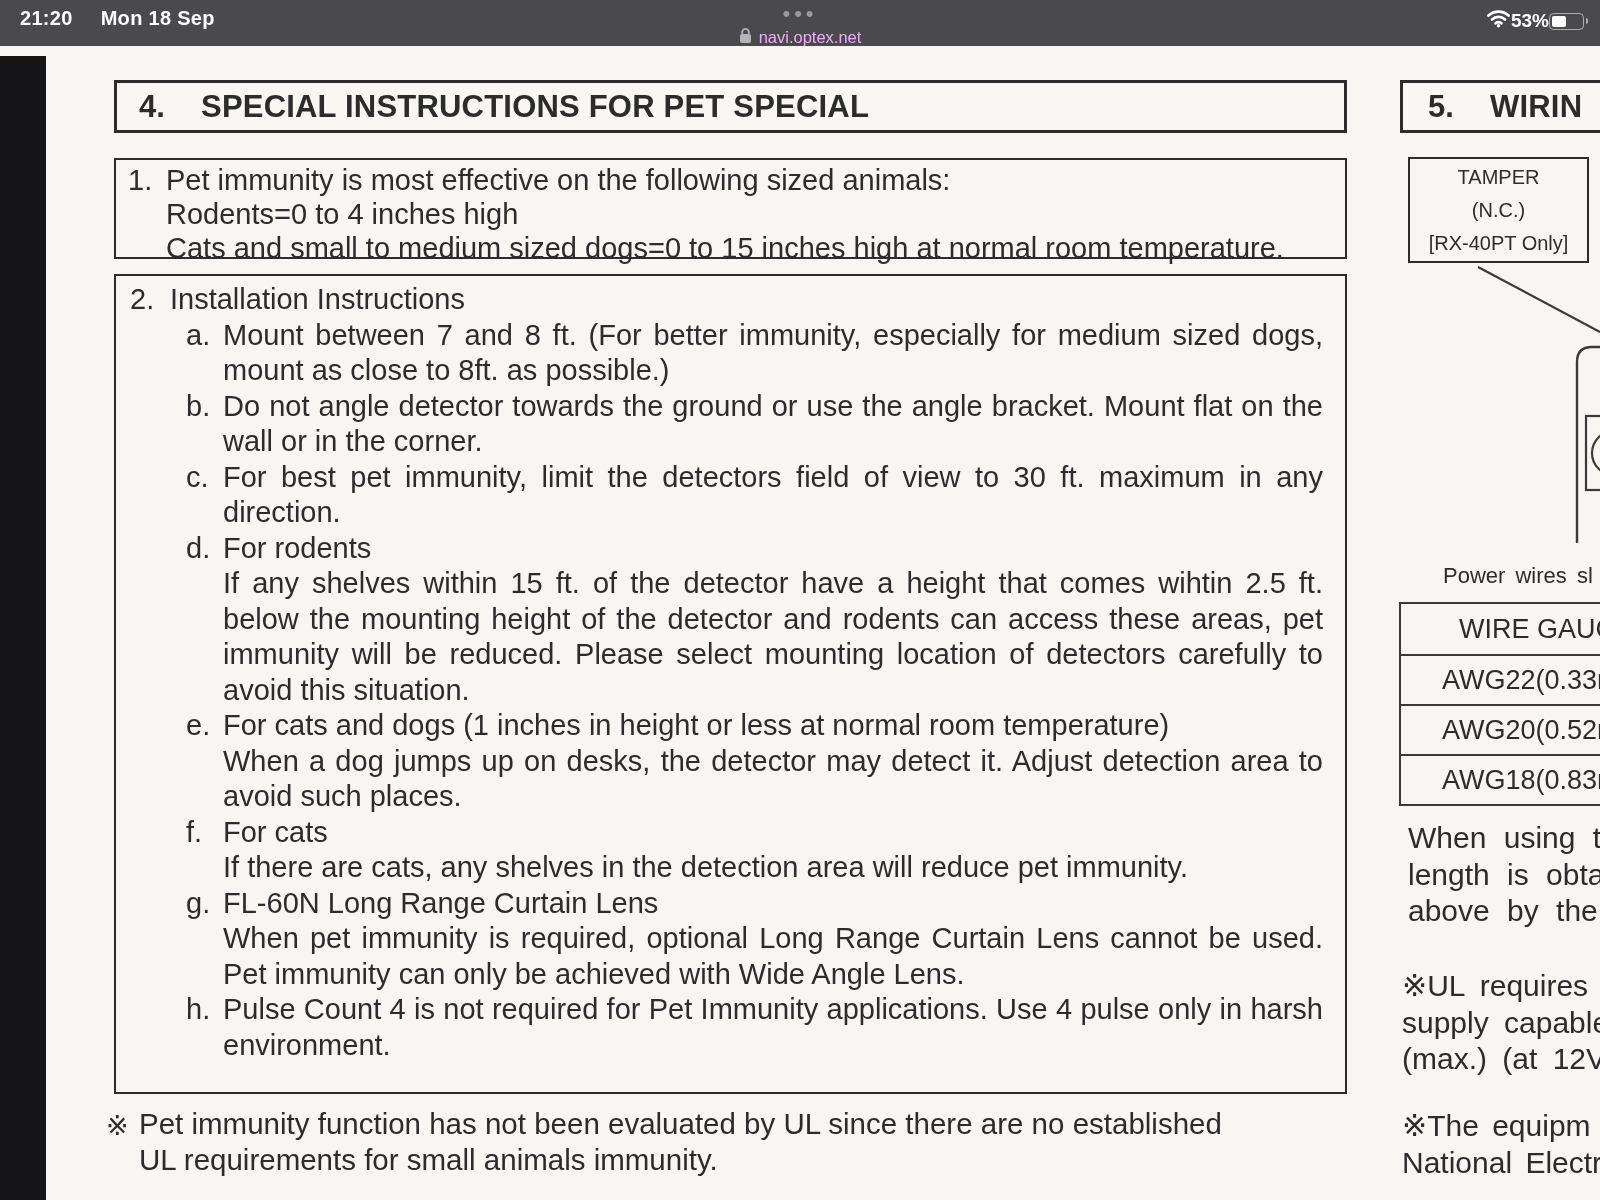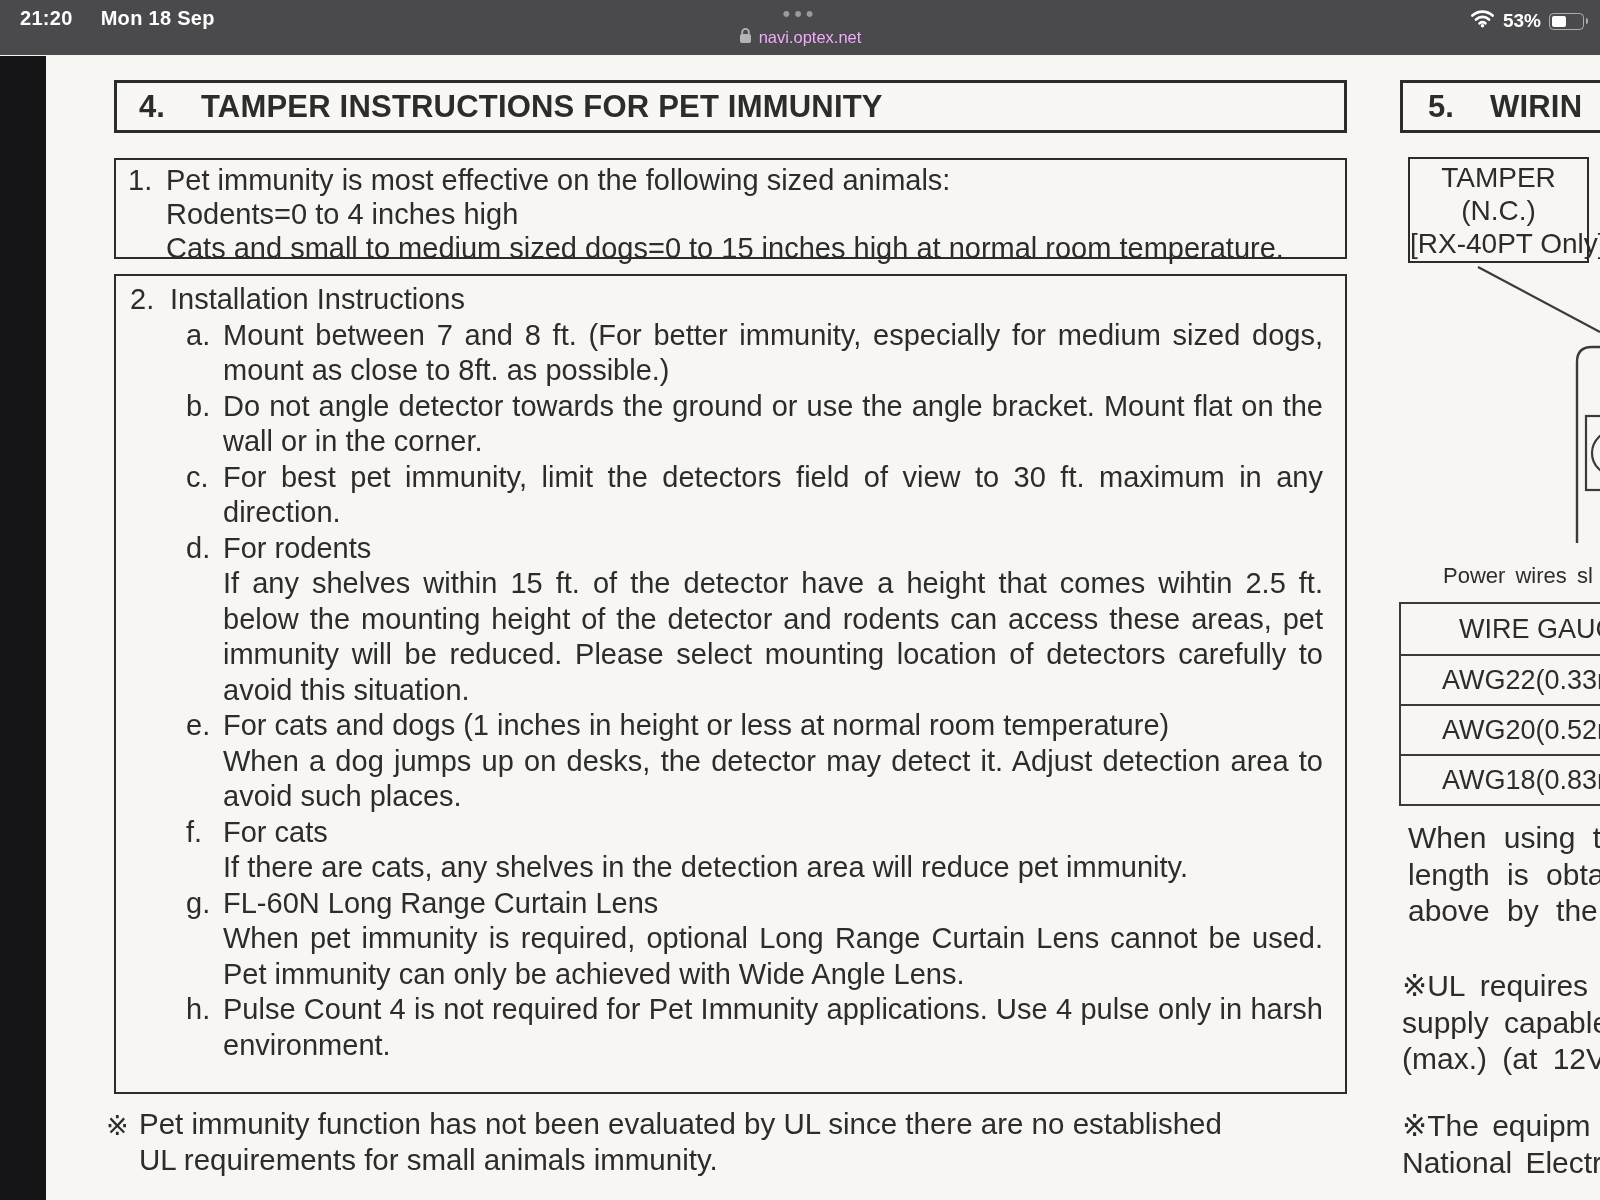--- a/index.html
+++ b/index.html
@@ -1,25 +1,25 @@
 <!DOCTYPE html>
 <html><head>
 <meta charset="utf-8">
 <style>
   html,body{margin:0;padding:0;background:#000;}
   .screen{position:relative;width:1600px;height:1200px;overflow:hidden;background:#f7f6f3;
           font-family:"Liberation Sans","DejaVu Sans",sans-serif;color:#2c2c2c;}
 
   
-  .statusbar{position:absolute;left:0;top:0;width:1600px;height:55px;background:#4a494c;color:#fff;}
+  .statusbar{position:absolute;left:0;top:0;width:1600px;height:46px;background:#4a494c;color:#fff;}
   .sb-left{position:absolute;left:20px;top:7px;display:flex;gap:28px;font-size:20px;font-weight:600;letter-spacing:.3px;}
   .sb-dots{position:absolute;left:0;right:0;top:1px;text-align:center;color:#9a999e;font-size:22px;letter-spacing:4px;}
   .sb-url{position:absolute;left:0;right:0;top:27px;display:flex;justify-content:center;align-items:center;gap:7px;
           font-size:16.5px;color:#f0abfc;}
-  .sb-right{position:absolute;right:16px;top:9px;display:flex;align-items:center;gap:8px;font-size:19px;font-weight:600;}
+  .sb-right{position:absolute;right:16px;top:9px;display:flex;align-items:center;font-size:19px;font-weight:600;}
   .batt{position:relative;width:33px;height:15px;border:1.5px solid rgba(255,255,255,.55);border-radius:4.5px;}
   .batt-fill{position:absolute;left:2px;top:2px;bottom:2px;width:14px;background:#fff;border-radius:2px;}
   .batt-tip{position:absolute;right:-5px;top:4px;width:2.5px;height:6.5px;background:rgba(255,255,255,.55);border-radius:0 2px 2px 0;}
 
   
   .left-strip{position:absolute;left:0;top:56px;width:46px;bottom:0;background:#151417;}
   .page{position:absolute;left:46px;top:56px;right:0;bottom:0;background:#f7f6f3;}
 
   
   .sec-header{position:absolute;border:3px solid #2c2c2c;background:#f8f7f4;display:flex;align-items:center;box-sizing:border-box;}
@@ -42,21 +42,21 @@
   .item-label{width:37px;flex:none;}
   .item-body{flex:1;min-width:0;}
   .item-body .p{text-align:justify;}
 
   .footnote{position:absolute;left:106px;top:1106px;display:flex;font-size:29.5px;line-height:36px;}
   .fn-marker{flex:none;width:33px;font-size:27px;padding-top:2px;}
   .fn-text{width:1125px;}
 
   
   .tamper-box{position:absolute;left:1408px;top:157px;width:181px;height:106px;border:2.5px solid #2c2c2c;
-              box-sizing:border-box;text-align:center;font-size:28px;line-height:33px;padding-top:2px;white-space:nowrap;}
+              box-sizing:border-box;text-align:center;font-size:20px;line-height:33px;padding-top:2px;white-space:nowrap;}
   .diagram{position:absolute;left:1400px;top:258px;width:200px;height:300px;}
   .power-note{position:absolute;left:1399px;top:563px;font-size:22px;white-space:nowrap;word-spacing:4px;margin-left:44px;}
   .wire-table{position:absolute;left:1399px;top:602px;width:220px;border:2px solid #3a3a3a;box-sizing:border-box;font-size:27px;}
   .wt-header{height:50px;display:flex;align-items:center;padding-left:58px;white-space:nowrap;}
   .wt-row{height:48px;border-top:2px solid #3a3a3a;display:flex;align-items:center;padding-left:41px;white-space:nowrap;}
   .rnote{position:absolute;font-size:30px;line-height:36.5px;white-space:nowrap;}
   .when-note{left:1408px;top:820px;word-spacing:9px;}
   .ul-note{left:1402px;top:968px;word-spacing:7px;}
   .equip-note{left:1402px;top:1108px;word-spacing:5px;}
 </style>
@@ -95,21 +95,21 @@
         <span class="batt-tip"></span>
       </span>
     </div>
   </div>
 
   <div class="left-strip"></div>
   <div class="page"></div>
 
   <div class="sec-header sec4">
     <span class="sec-num">4.</span>
-    <span class="sec-title">TAMPER INSTRUCTIONS FOR PET IMMUNITY</span>
+    <span class="sec-title">SPECIAL INSTRUCTIONS FOR PET SPECIAL</span>
   </div>
 
   <div class="box1">
     <span class="box1-num">1.</span>
     <div>
       <div>Pet immunity is most effective on the following sized animals:</div>
       <div>Rodents=0 to 4 inches high</div>
       <div>Cats and small to medium sized dogs=0 to 15 inches high at normal room temperature.</div>
     </div>
   </div>

